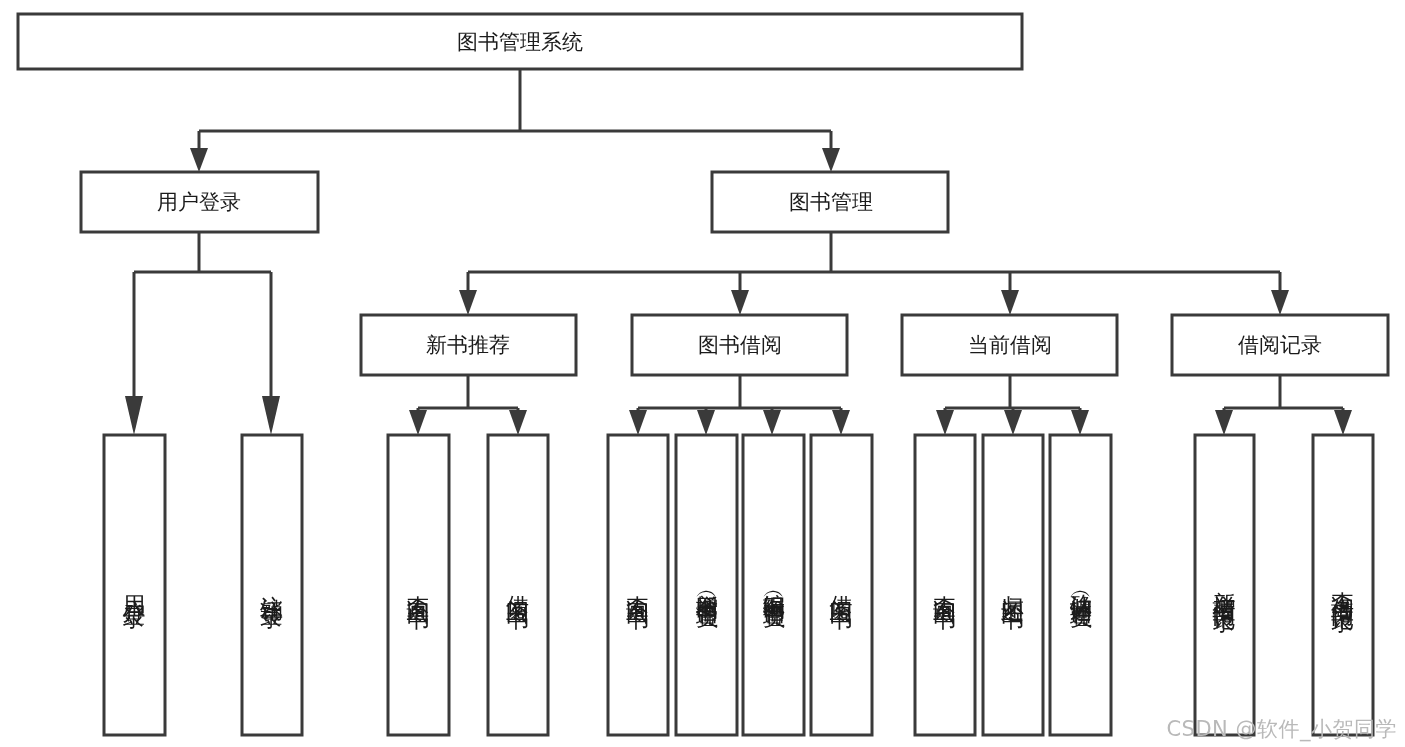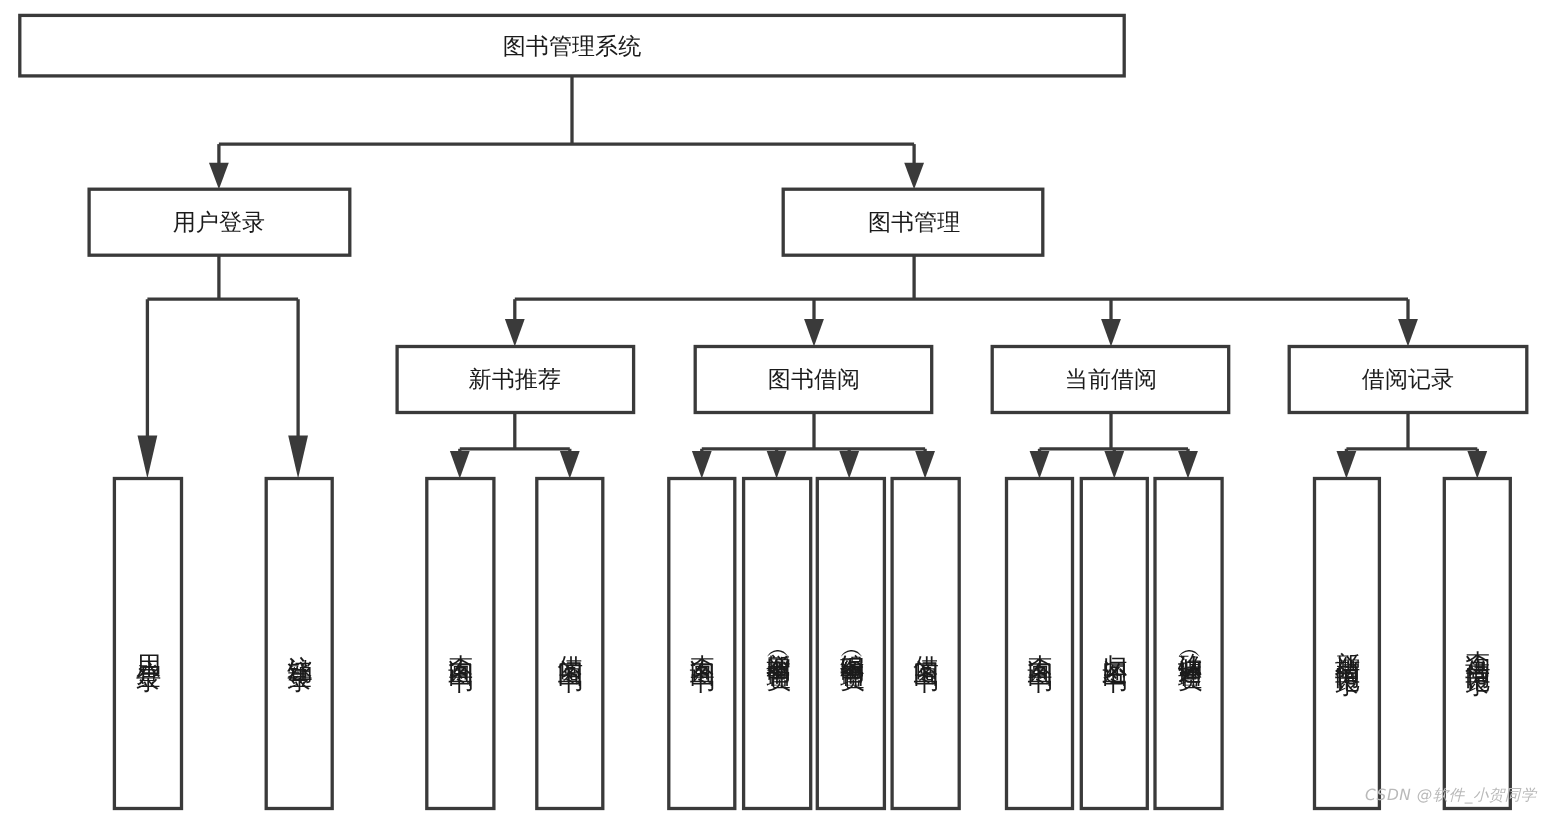--- a/index.html
+++ b/index.html
@@ -43,28 +43,27 @@
   .node-label-h {
     font-family: "DejaVu Sans", "Liberation Sans", sans-serif;
     font-size: 21px;
     fill: #1b1b1b;
     text-anchor: middle;
     dominant-baseline: middle;
   }
   .watermark-text {
     position: absolute;
     right: 8px;
-    bottom: 15px;
-    font-family: "DejaVu Sans", "Liberation Sans", sans-serif;
-    font-size: 14px;
+    bottom: 4px;
+    font-family: "DejaVu Sans", "Liberation Sans", sans-serif;
+    font-size: 21px;
     color: #b9b9b9;
     white-space: nowrap;
     letter-spacing: 0.5px;
     pointer-events: none;
-    font-style: italic;
   }
 </style>
 </head>
 <body>
 
 <div id="diagram-root">
   <svg class="diagram-canvas" viewBox="0 0 1405 747" xmlns="http://www.w3.org/2000/svg">
 
     <defs>
       <g id="arrowglyph"></g>

